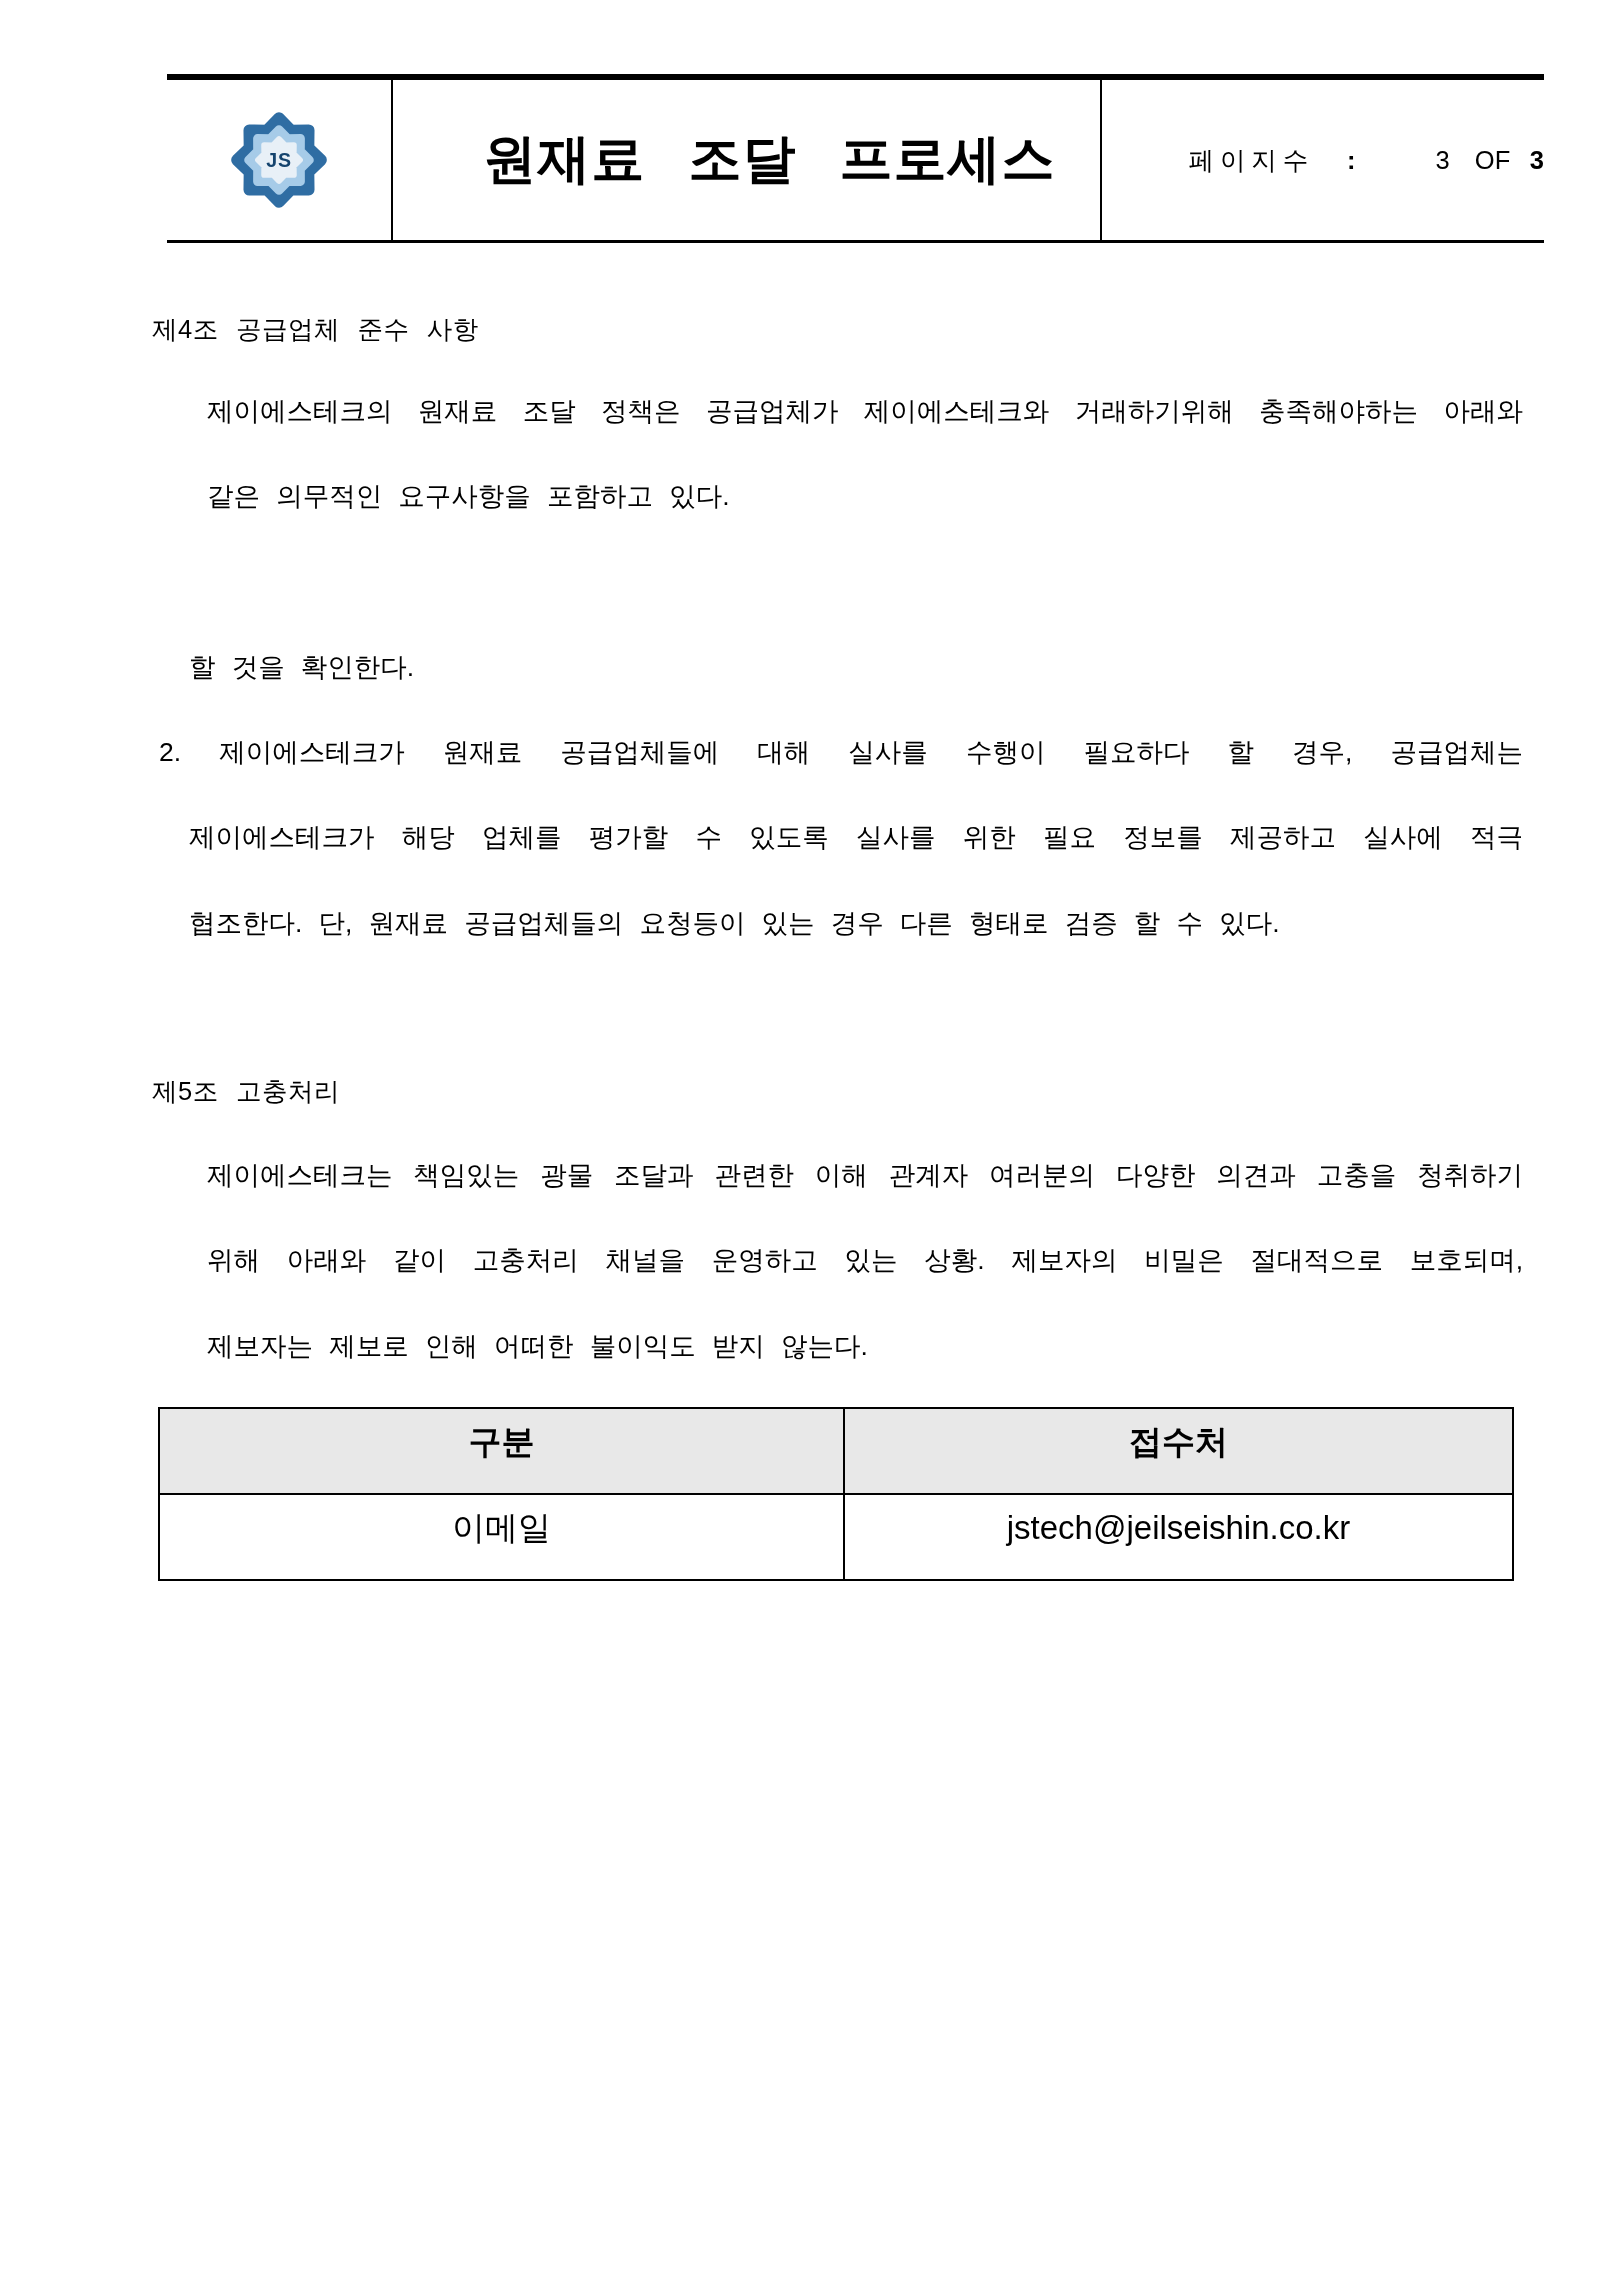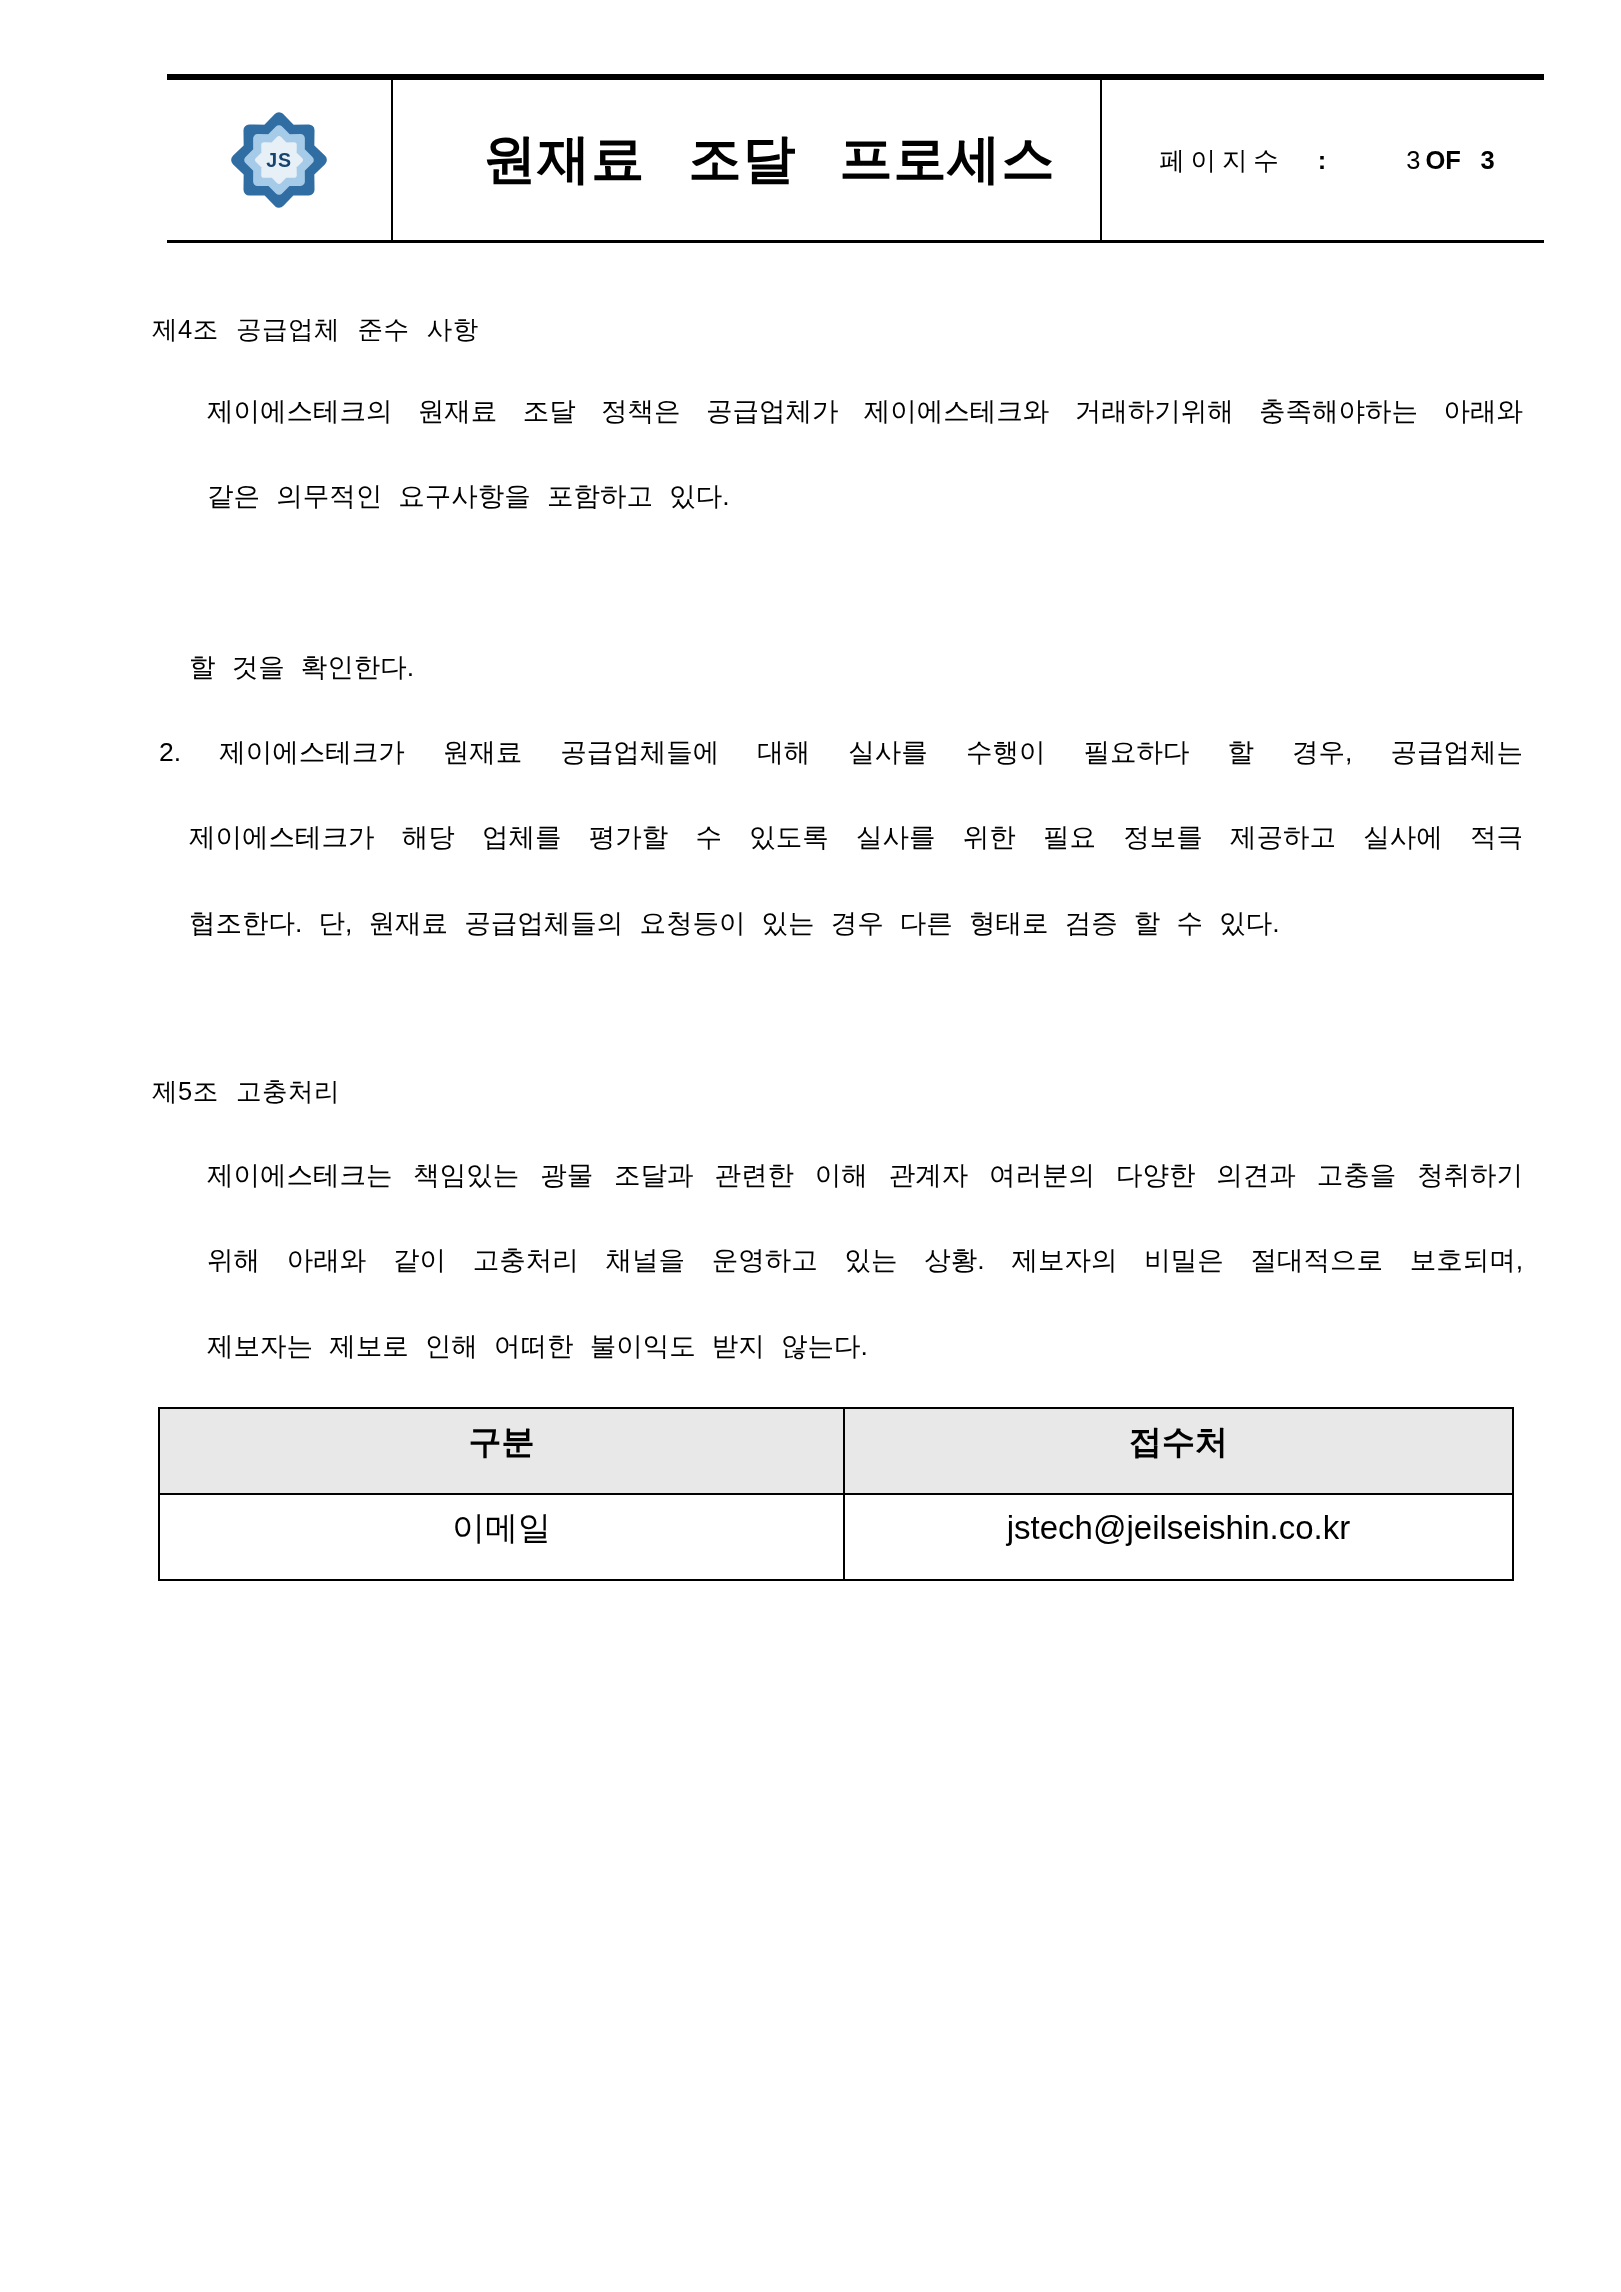--- a/index.html
+++ b/index.html
@@ -20,26 +20,26 @@
     border-top:6.9px solid #000;
     border-bottom:3.9px solid #000;
     box-sizing:border-box;
     display:flex;
   }
   .hcell { box-sizing:border-box; display:flex; align-items:center; justify-content:center; }
   .logo-cell  { width:226px; border-right:2px solid #000; }
   .title-cell { width:709px; border-right:2px solid #000;
                 font-size:53px; font-weight:900; letter-spacing:1px; word-spacing:27.4px;
                 white-space:nowrap;padding-left:46px; }
-  .page-cell  { flex:1; justify-content:center; padding-left:7.8px;
+  .page-cell  { flex:1; justify-content:flex-end; padding-left:7.8px;
                 font-size:25.5px; white-space:nowrap; }
   .page-cell .plabel { letter-spacing:5.9px; }
   .page-cell .pcolon { margin-left:33px; font-weight:bold; }
   .page-cell .pcur   { margin-left:80px; }
-  .page-cell .pof    { margin-left:5px; font-weight:bold; }
+  .page-cell .pof    { margin-left:25px; font-weight:normal; }
   .page-cell .ptot   { margin-left:19.6px; font-weight:600; }
   .logo-svg { width:116px; height:116px; }
   .logo-svg polygon { stroke-linejoin:round; }
   .logo-svg text { font-family:"Liberation Sans", sans-serif; font-weight:bold; font-size:27px; letter-spacing:1px; }
 
   
   .line {
     position:absolute;
     font-size:26.5px;
     line-height:33px;

